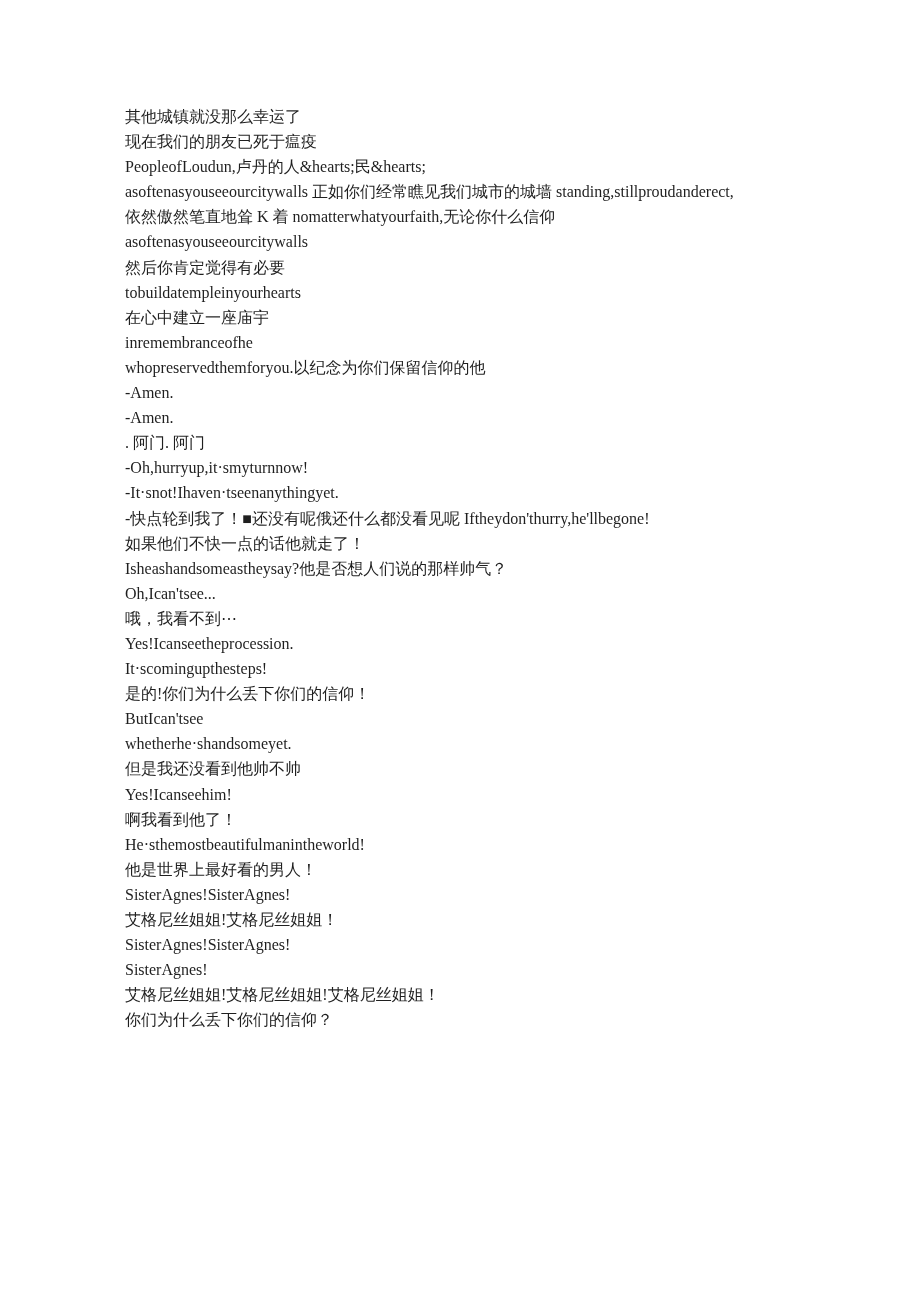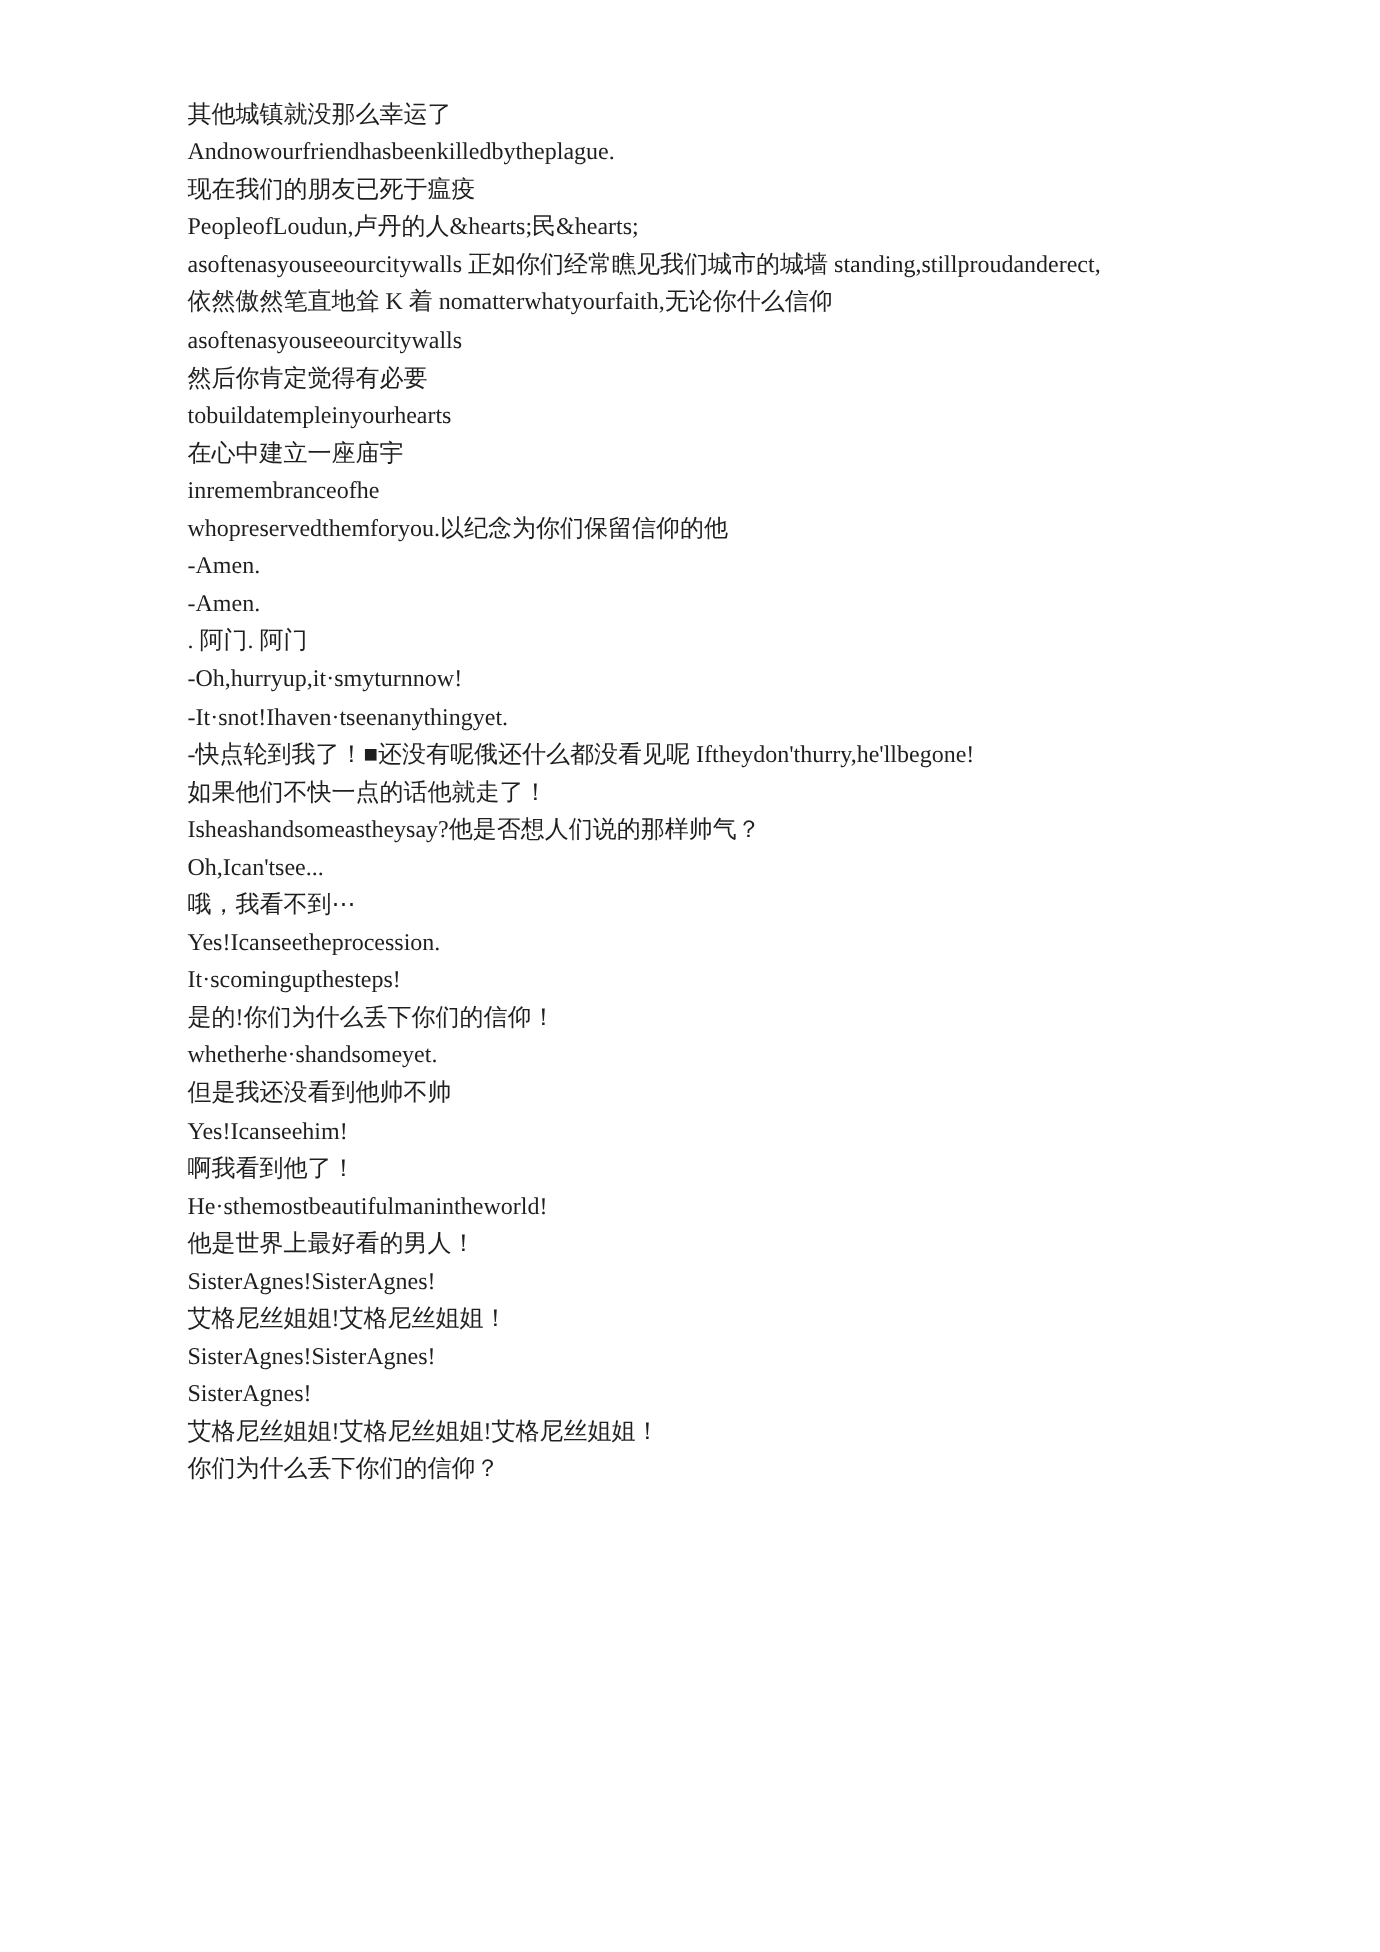--- a/index.html
+++ b/index.html
@@ -12,40 +12,39 @@
     height: 1301px;
     overflow: hidden;
     font-family: "Liberation Serif", "DejaVu Serif", serif;
   }
   .page {
     position: relative;
     width: 920px;
     height: 1301px;
     background: #ffffff;
     box-sizing: border-box;
-    padding: 64px 54px 0 125px;
+    padding: 104px 54px 0 125px;
   }
   .lines p {
     margin: 0;
     padding: 0;
     font-size: 16px;
     line-height: 25.1px;
     color: #1f1f1f;
     letter-spacing: 0;
     white-space: pre-wrap;
     font-weight: 400;
   }
 </style>
 </head>
 <body>
 
 <div class="page">
   <div class="lines" id="subtitle-lines">
       <p>其他城镇就没那么幸运了</p>
-      <p>Andnowourfriendhasbeenkilledbytheplague.</p>
       <p>现在我们的朋友已死于瘟疫</p>
       <p>PeopleofLoudun,卢丹的人&amp;hearts;民&amp;hearts;</p>
       <p>asoftenasyouseeourcitywalls 正如你们经常瞧见我们城市的城墙 standing,stillproudanderect,</p>
       <p>依然傲然笔直地耸 K 着 nomatterwhatyourfaith,无论你什么信仰</p>
       <p>asoftenasyouseeourcitywalls</p>
       <p>然后你肯定觉得有必要</p>
       <p>tobuildatempleinyourhearts</p>
       <p>在心中建立一座庙宇</p>
       <p>inremembranceofhe</p>
       <p>whopreservedthemforyou.以纪念为你们保留信仰的他</p>
@@ -55,20 +54,21 @@
       <p>-Oh,hurryup,it·smyturnnow!</p>
       <p>-It·snot!Ihaven·tseenanythingyet.</p>
       <p>-快点轮到我了！■还没有呢俄还什么都没看见呢 Iftheydon'thurry,he'llbegone!</p>
       <p>如果他们不快一点的话他就走了！</p>
       <p>Isheashandsomeastheysay?他是否想人们说的那样帅气？</p>
       <p>Oh,Ican'tsee...</p>
       <p>哦，我看不到⋯</p>
       <p>Yes!Icanseetheprocession.</p>
       <p>It·scomingupthesteps!</p>
       <p>是的!你们为什么丢下你们的信仰！</p>
+      <p>ButIcan'tsee</p>
       <p>whetherhe·shandsomeyet.</p>
       <p>但是我还没看到他帅不帅</p>
       <p>Yes!Icanseehim!</p>
       <p>啊我看到他了！</p>
       <p>He·sthemostbeautifulmanintheworld!</p>
       <p>他是世界上最好看的男人！</p>
       <p>SisterAgnes!SisterAgnes!</p>
       <p>艾格尼丝姐姐!艾格尼丝姐姐！</p>
       <p>SisterAgnes!SisterAgnes!</p>
       <p>SisterAgnes!</p>

